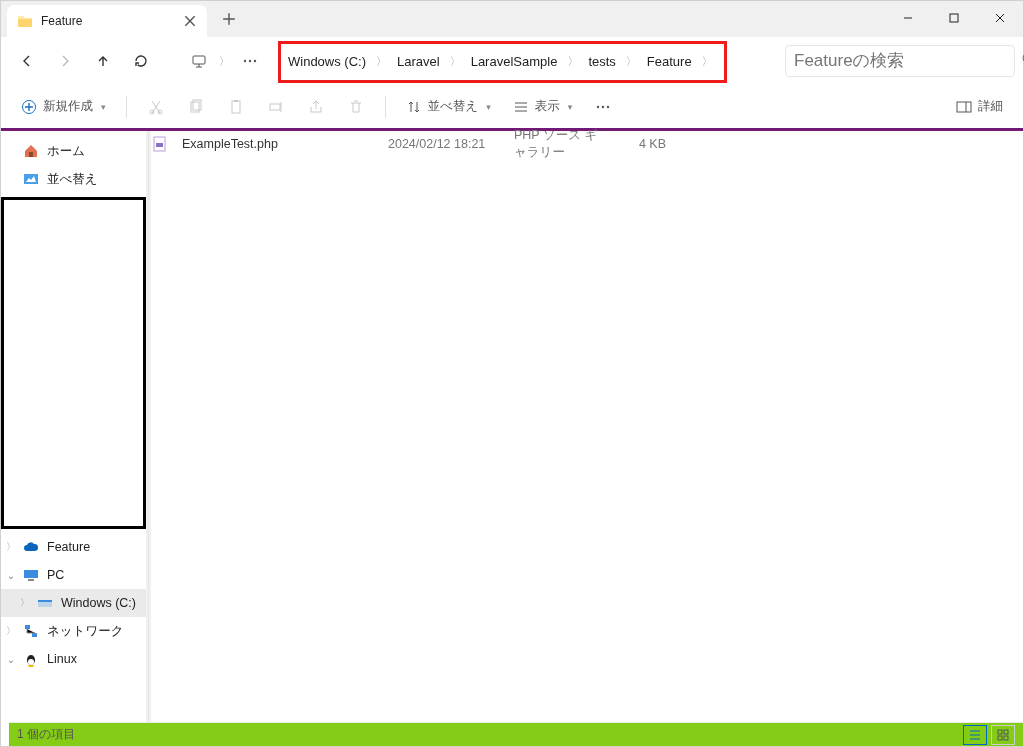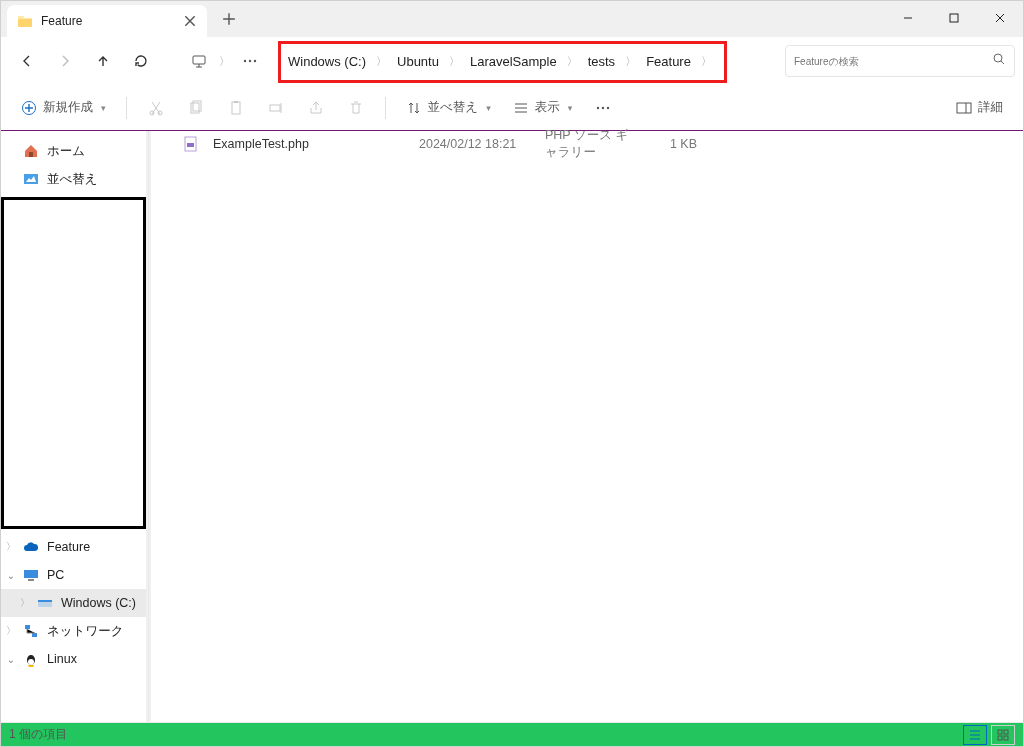--- a/index.html
+++ b/index.html
@@ -20,25 +20,25 @@
   
   .navrow { display:flex; align-items:center; height:48px; background:#fff; padding: 0 8px; gap:2px;}
   .nav-btn { width:36px; height:36px; display:flex; align-items:center; justify-content:center; color:#666; cursor:pointer; border-radius:4px;}
   .nav-btn.disabled { color:#bbb; }
   .breadcrumb-wrap { flex:1; display:flex; align-items:center; height:32px; margin: 0 8px; position:relative;}
   .bc-highlight { position:absolute; border:3px solid #ee1c1d; left:0; right:48px; top:-4px; bottom:-6px; pointer-events:none;}
   .bc-item { padding: 0 10px; font-size:13px; color:#222; cursor:pointer;}
   .bc-item:last-child { font-weight:600; }
   .bc-chev { color:#999; font-size:11px; }
   .searchbox { width:230px; height:32px; border:1px solid #e5e5e5; border-radius:4px; display:flex; align-items:center; padding:0 8px; gap:6px; }
-  .searchbox input { border:none; outline:none; flex:1; font-size:10px; color:#404040; background:transparent;}
+  .searchbox input { border:none; outline:none; flex:1; font-size:17px; color:#404040; background:transparent;}
   .search-icon { color:#666; }
 
   
-  .toolbar { display:flex; align-items:center; height:46px; background:#fff; padding:0 12px; gap:6px; border-bottom:1px solid #701a75;}
+  .toolbar { display:flex; align-items:center; height:46px; background:#fff; padding:0 12px; gap:6px; border-bottom:3px solid #701a75;}
   .tb-btn { display:flex; align-items:center; gap:6px; padding:4px 8px; font-size:12.5px; color:#555; cursor:pointer; border-radius:4px;}
   .tb-btn.icon-only { width:34px; height:34px; justify-content:center; padding:0;}
   .tb-btn.disabled { color:#c8c8c8; }
   .tb-sep { width:1px; height:22px; background:#e0e0e0; margin:0 6px;}
   .tb-spacer { flex:1; }
   .chev-dn { font-size:9px; color:#888; margin-left:2px;}
 
   
   .main { flex:1; display:flex; min-height:0; background:#fff;}
   .sidebar { width:145px; display:flex; flex-direction:column; padding:6px 0; background:#fff; position:relative;}
@@ -50,27 +50,27 @@
   .divider { width:5px; background:#f0f0f0; position:relative;}
   .divider::after{content:""; position:absolute; left:2px; top:0; bottom:0; width:1px; background:#e8e8e8;}
 
   .content { flex:1; display:flex; flex-direction:column; min-width:0;}
   .col-headers { display:flex; align-items:center; height:28px; border-bottom:1px solid #e8e8e8; font-size:12px; color:#555; padding-left:16px;}
   .col { padding:0 8px; }
   .c-name { width:222px; }
   .c-date { width:126px; }
   .c-type { width:102px; }
   .c-size { width:66px; text-align:right;}
-  .row { display:flex; align-items:center; height:26px; font-size:12.5px; color:#333; padding-left:32px; cursor:pointer;}
+  .row { display:flex; align-items:center; height:26px; font-size:12.5px; color:#333; padding-left:1px; cursor:pointer;}
   .row .ficon { width:16px; height:16px; margin-right:6px; }
   .row .c-date, .row .c-type { color:#777; }
   .row .c-size { color:#777; }
 
   
-  .status { height:24px; display:flex; align-items:center; background:#22c55e; border-top:1px solid #e8e8e8; padding:0 8px; font-size:12px; color:#555; gap:4px;}
+  .status { height:24px; display:flex; align-items:center; background:#84cc16; border-top:1px solid #e8e8e8; padding:0 8px; font-size:12px; color:#555; gap:4px;margin-left:8px;}
   .status .spacer{flex:1;}
   .view-btn { width:24px; height:20px; display:flex; align-items:center; justify-content:center; border:1px solid #ccc; cursor:pointer;}
   .view-btn.active { border-color:#0067c0; color:#0067c0;}
 
   
   .ic { width:16px; height:16px; }
   .ic-sm { width:14px; height:14px; }
 </style>
 </head>
 <body>
@@ -150,21 +150,21 @@
           <circle cx="3" cy="8" r="1.2" fill="#555"></circle>
           <circle cx="8" cy="8" r="1.2" fill="#555"></circle>
           <circle cx="13" cy="8" r="1.2" fill="#555"></circle>
         </svg>
       </div>
 
     <div class="breadcrumb-wrap">
       <div class="bc-highlight"></div>
       <span class="bc-item">Windows (C:)</span>
       <span class="bc-chev">〉</span>
-      <span class="bc-item">Ubuntu</span>
+      <span class="bc-item">Laravel</span>
       <span class="bc-chev">〉</span>
       <span class="bc-item">LaravelSample</span>
       <span class="bc-chev">〉</span>
       <span class="bc-item">tests</span>
       <span class="bc-chev">〉</span>
       <span class="bc-item">Feature</span>
       <span class="bc-chev">〉</span>
     </div>
 
     <div class="searchbox">
@@ -331,21 +331,21 @@
 
     <div class="content">
       <div class="row">
         <span class="ficon"><svg class="ic" viewBox="0 0 16 16">
               <rect x="2" y="1" width="11" height="14" fill="#fff" stroke="#b9a0d8"></rect>
               <rect x="4" y="7" width="7" height="4" fill="#8e6ec7"></rect>
             </svg></span>
         <div class="col c-name" style="width:206px">ExampleTest.php</div>
         <div class="col c-date">2024/02/12 18:21</div>
         <div class="col c-type">PHP ソース ギャラリー</div>
-        <div class="col c-size">1 KB</div>
+        <div class="col c-size">4 KB</div>
       </div>
     </div>
   </div>
 
   <div class="status">
     <span>1 個の項目</span>
     <span class="spacer"></span>
     <div class="view-btn active">
         <svg class="ic-sm" viewBox="0 0 14 14">
           <path stroke="currentColor" d="M2 3h10M2 7h10M2 11h10"></path>

